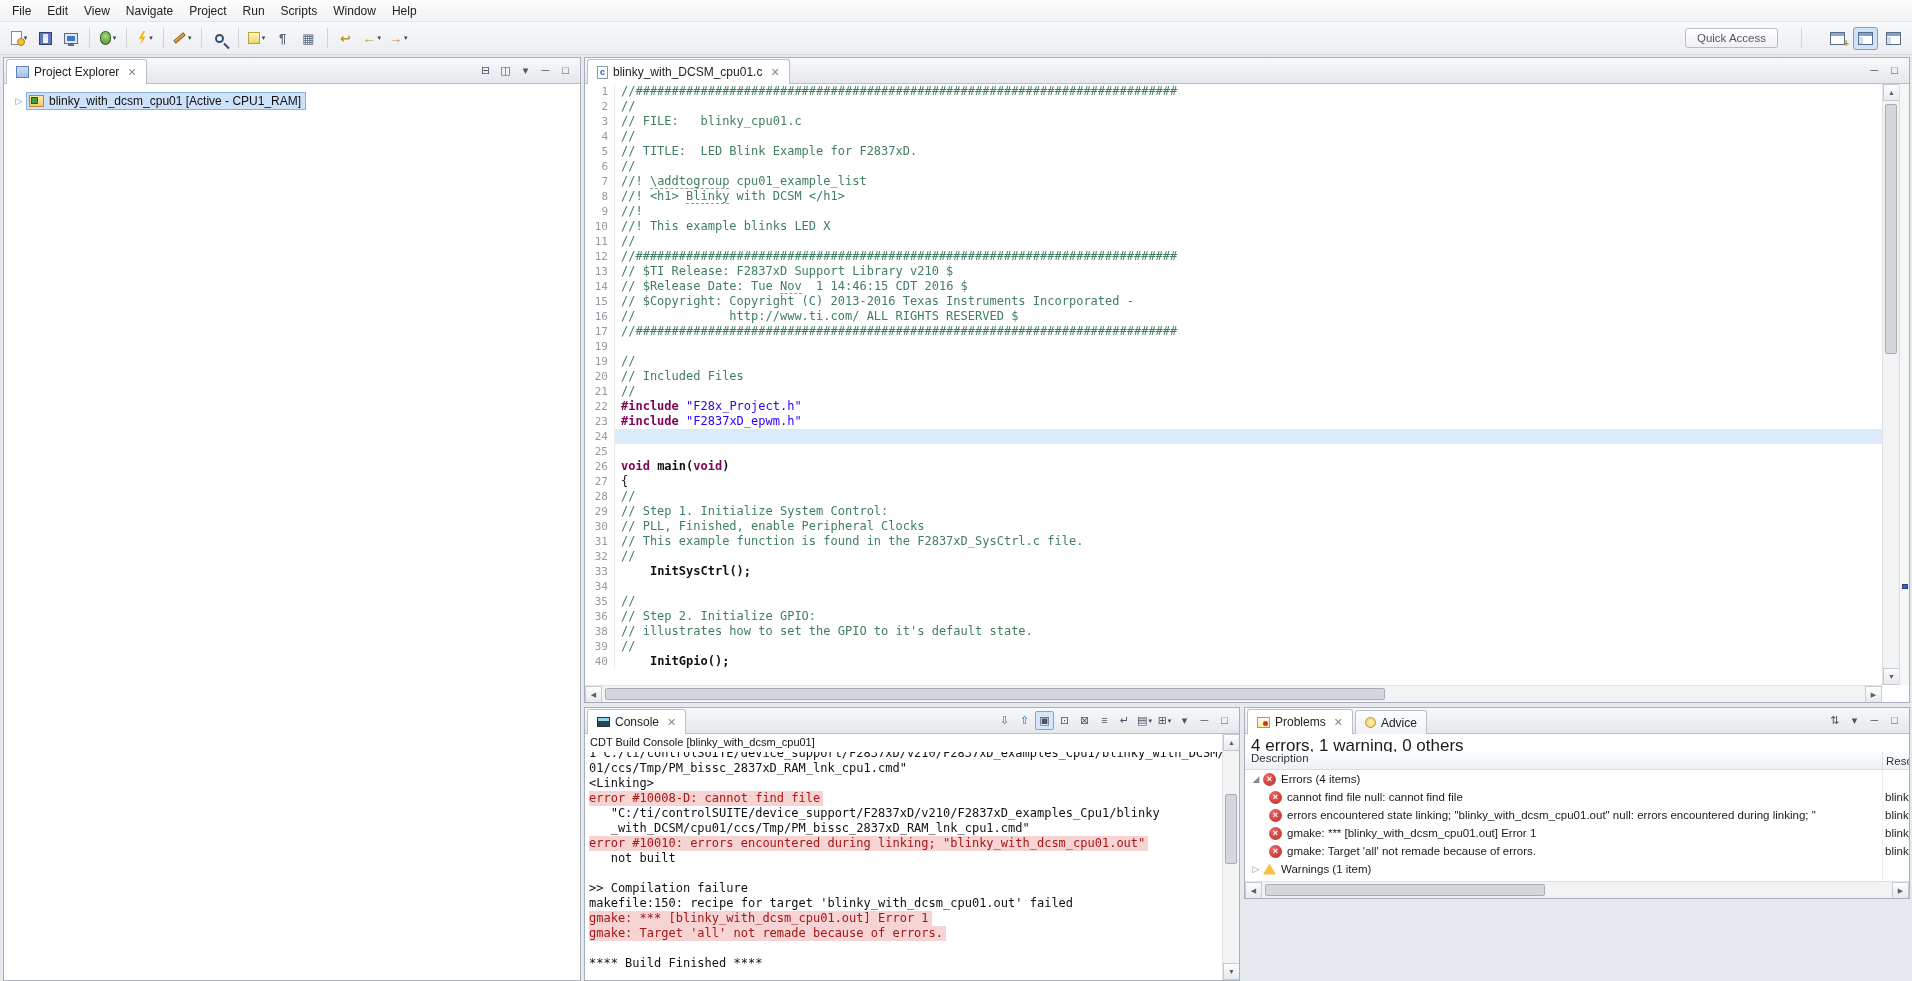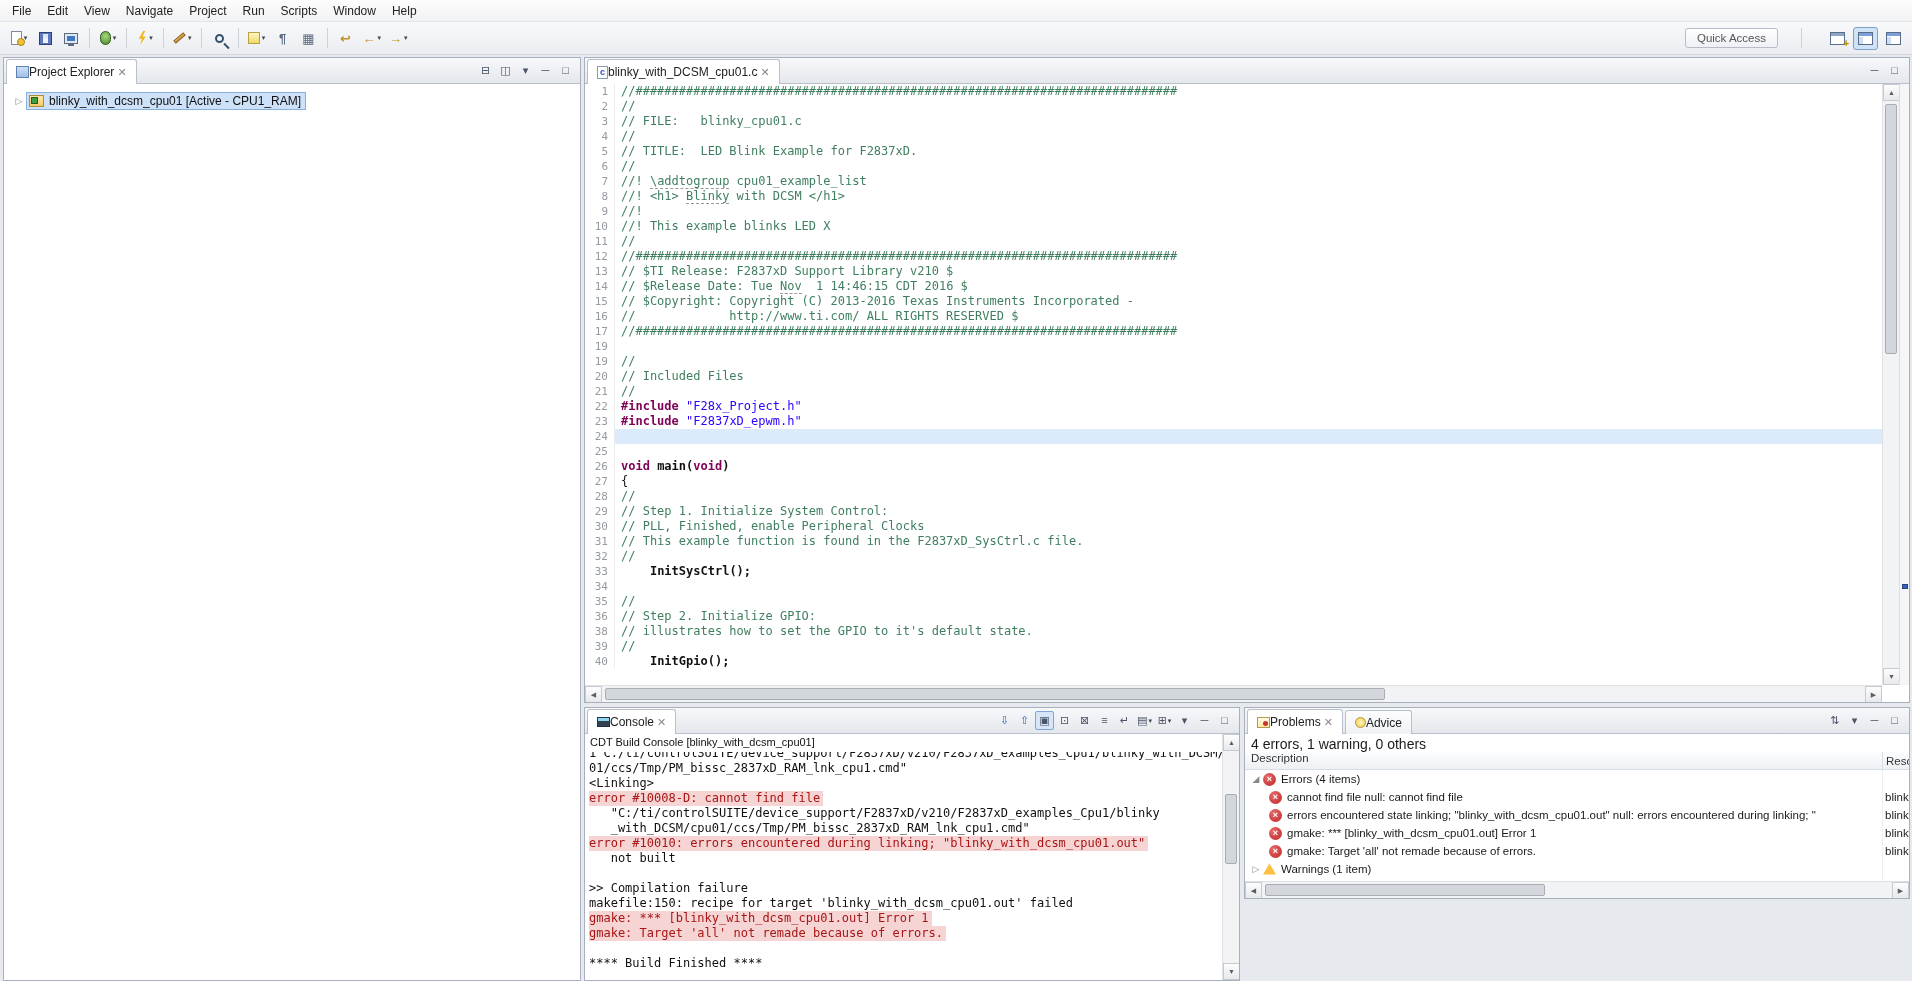--- a/index.html
+++ b/index.html
@@ -43,21 +43,21 @@
   .cssicon.open-perspective-icon{width:15px;height:13px;border:1px solid #5a6c87;background:#fff}
   .cssicon.open-perspective-icon::before{content:'';position:absolute;top:0;left:0;right:0;height:3px;background:#8fa7c6}
   .cssicon.open-perspective-icon::after{content:'+';position:absolute;right:-5px;bottom:-5px;color:#b58900;font-weight:bold;font-size:10px}
   .cssicon.perspective-icon{width:15px;height:13px;border:1px solid #5a6c87;background:#fff}
   .cssicon.perspective-icon::before{content:'';position:absolute;top:0;left:0;right:0;height:3px;background:#7aa1d8}
   .cssicon.perspective-icon::after{content:'';position:absolute;top:4px;left:0;bottom:0;width:4px;background:#cfdef2}
 
   
   .panel{position:absolute;background:#fff;border:1px solid #a9b0bd;overflow:hidden}
   .tabbar{position:absolute;top:0;left:0;right:0;height:26px;display:flex;align-items:flex-end;background:linear-gradient(#f7f8fa,#e4e7ec);border-bottom:1px solid #b9c0cc;padding:0 2px}
-  .tab{display:flex;align-items:center;height:24px;padding:0 9px;border:1px solid #b9c0cc;border-bottom:none;border-radius:3px 3px 0 0;background:linear-gradient(#fdfdfe,#eff2f6);font-size:12px;color:#222;margin-right:2px;position:relative;top:1px;white-space:nowrap}
+  .tab{display:flex;align-items:center;gap:5px;height:24px;padding:0 9px;border:1px solid #b9c0cc;border-bottom:none;border-radius:3px 3px 0 0;background:linear-gradient(#fdfdfe,#eff2f6);font-size:12px;color:#222;margin-right:2px;position:relative;top:1px;white-space:nowrap}
   .tab.active{background:#fff;height:25px}
   .tclose{color:#888;font-size:11px;margin-left:3px}
   .viewbtns{margin-left:auto;display:flex;align-items:center;gap:1px;padding:0 3px 3px 0}
   .vbtn{height:19px;min-width:19px;padding:0 1px;display:flex;align-items:center;justify-content:center;border:1px solid transparent;border-radius:2px;color:#4a5568;font-size:11px}
   .vbtn.pressed{background:#d6e6f8;border-color:#7ea7d8}
 
   
   .explorer-icon{width:13px;height:12px;background:linear-gradient(#cfe0f5,#9fc0e8);border:1px solid #5d83b5;display:inline-block}
   .cfile-icon{width:11px;height:13px;background:#fff;border:1px solid #8a9ab0;display:inline-flex;align-items:center;justify-content:center;color:#2255cc;font-size:9px;font-weight:bold}
   .console-icon{width:13px;height:10px;background:linear-gradient(#8fd4f2 0 3px,#32404f 3px);border:1px solid #23313f;display:inline-block}
@@ -106,21 +106,21 @@
   .console-panel{left:584px;top:707px;width:656px;height:274px}
   .console-sub{position:absolute;top:26px;left:0;right:17px;height:18px;background:#fff;font-size:11px;color:#111;padding:2px 5px;white-space:nowrap}
   .console-text{position:absolute;top:44px;left:0;right:17px;bottom:0;overflow:hidden;background:#fff;font-family:"DejaVu Sans Mono","Liberation Mono",monospace;font-size:12px;line-height:15px;padding-left:4px}
   .console-text .cline:first-child{margin-top:-6px}
   .cline{height:15px;white-space:pre;color:#111}
   .cline.cerr{width:max-content;background:#f6d4d4;color:#a81616;padding-right:3px}
   .co-vscroll{top:26px;right:0;bottom:0}
 
   
   .problems-panel{left:1244px;top:707px;width:666px;height:192px}
-  .prob-summary{position:absolute;top:26px;left:0;right:0;height:18px;background:#fff;font-size:14px;padding:2px 6px}
+  .prob-summary{position:absolute;top:26px;left:0;right:0;height:18px;background:#fff;font-size:17px;padding:2px 6px}
   .prob-header{position:absolute;top:44px;left:0;right:0;height:18px;background:linear-gradient(#fcfdfe,#edf0f4);border-bottom:1px solid #d8dde4;font-size:11.5px;color:#333;display:flex;align-items:flex-start}
   .col-desc{padding-left:6px;flex:1}
   .col-res{position:absolute;left:637px;right:0;border-left:1px solid #d8dde4;padding-left:3px;height:18px;display:flex;align-items:center;overflow:hidden;white-space:nowrap}
   .problems-body{position:absolute;top:62px;left:0;right:0;bottom:17px;overflow:hidden;background:#fff}
   .colsep{position:absolute;left:637px;top:62px;bottom:17px;width:1px;background:#eceef2}
   .prow{height:18px;display:flex;align-items:center;font-size:11.5px;position:relative;padding-left:4px;white-space:nowrap}
   .prow .picon{margin-right:5px}
   .prow.item{padding-left:24px}
   .ptext{overflow:hidden;flex:1;min-width:0;padding-right:2px}
   .pres{position:absolute;left:640px;right:0;overflow:hidden;color:#222}

